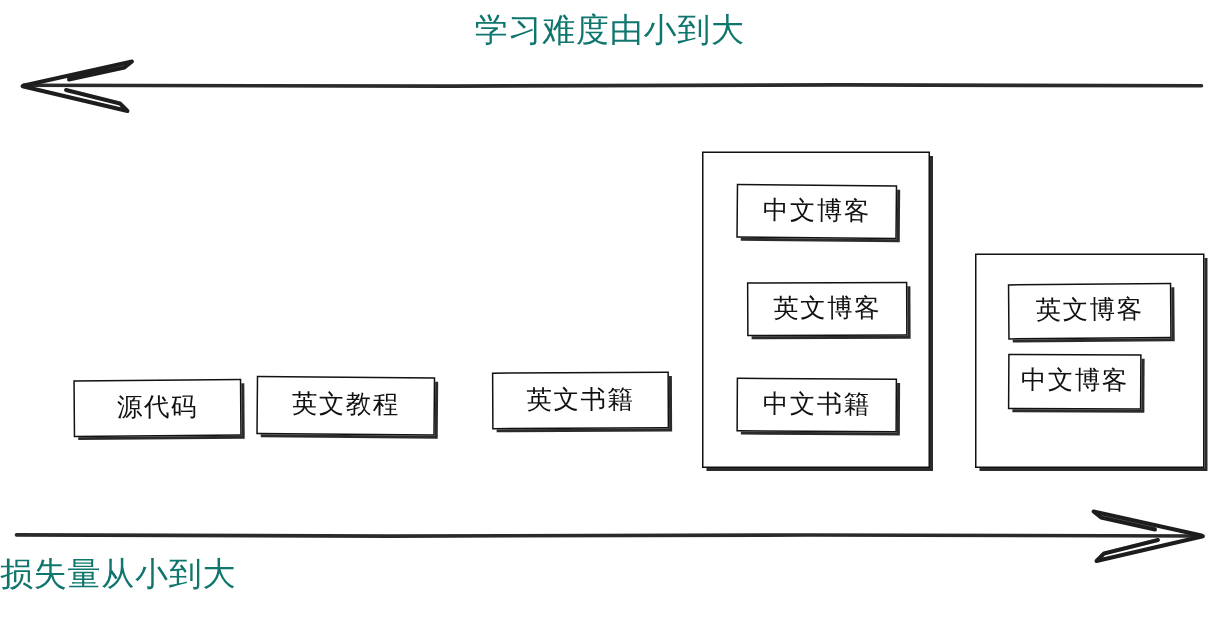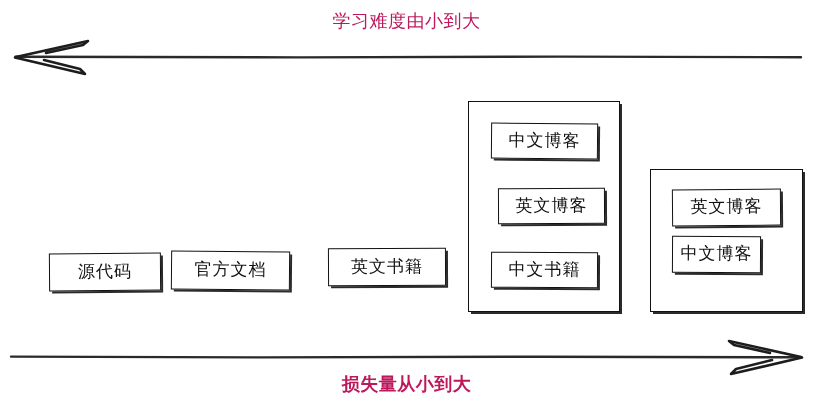--- a/index.html
+++ b/index.html
@@ -19,38 +19,37 @@
   #diagram-canvas {
     position: absolute;
     left: 0;
     top: 0;
     width: 813px;
     height: 414px;
   }
 
   .axis-label {
     position: absolute;
-    font-size: 18px;
+    font-size: 22px;
     line-height: 20px;
-    color: #be185d;
+    color: #0f766e;
     white-space: nowrap;
     letter-spacing: 0.5px;
   }
   #top-axis-label {
     left: 0;
     top: 11px;
     width: 813px;
     text-align: center;
   }
   #bottom-axis-label {
     left: 0;
     top: 374px;
     width: 813px;
-    text-align: center;
-    font-weight: bold;
+    text-align: left;
   }
 
   
   .node-box {
     position: absolute;
     box-sizing: border-box;
     background: #ffffff;
     border: 1.6px solid #111111;
     display: flex;
     align-items: center;
@@ -103,21 +102,21 @@
 
 <div class="axis-label" id="top-axis-label">学习难度由小到大</div>
 
 <div class="axis-label" id="bottom-axis-label">损失量从小到大</div>
 
 <div class="node-box skew-a" style="left:14px; top:253px; width:112px; height:38px;margin-left:35px;">
   <span class="node-label">源代码</span>
 </div>
 
 <div class="node-box skew-b" style="left:171px; top:251px; width:119px; height:39px;">
-  <span class="node-label">官方文档</span>
+  <span class="node-label">英文教程</span>
 </div>
 
 <div class="node-box skew-c" style="left:328px; top:248px; width:118px; height:38px;">
   <span class="node-label">英文书籍</span>
 </div>
 
 <div class="group-box" style="left:468px; top:101px; width:152px; height:211px;">
 </div>
 
 <div class="node-box skew-b" style="left:491px; top:123px; width:107px; height:36px;">

